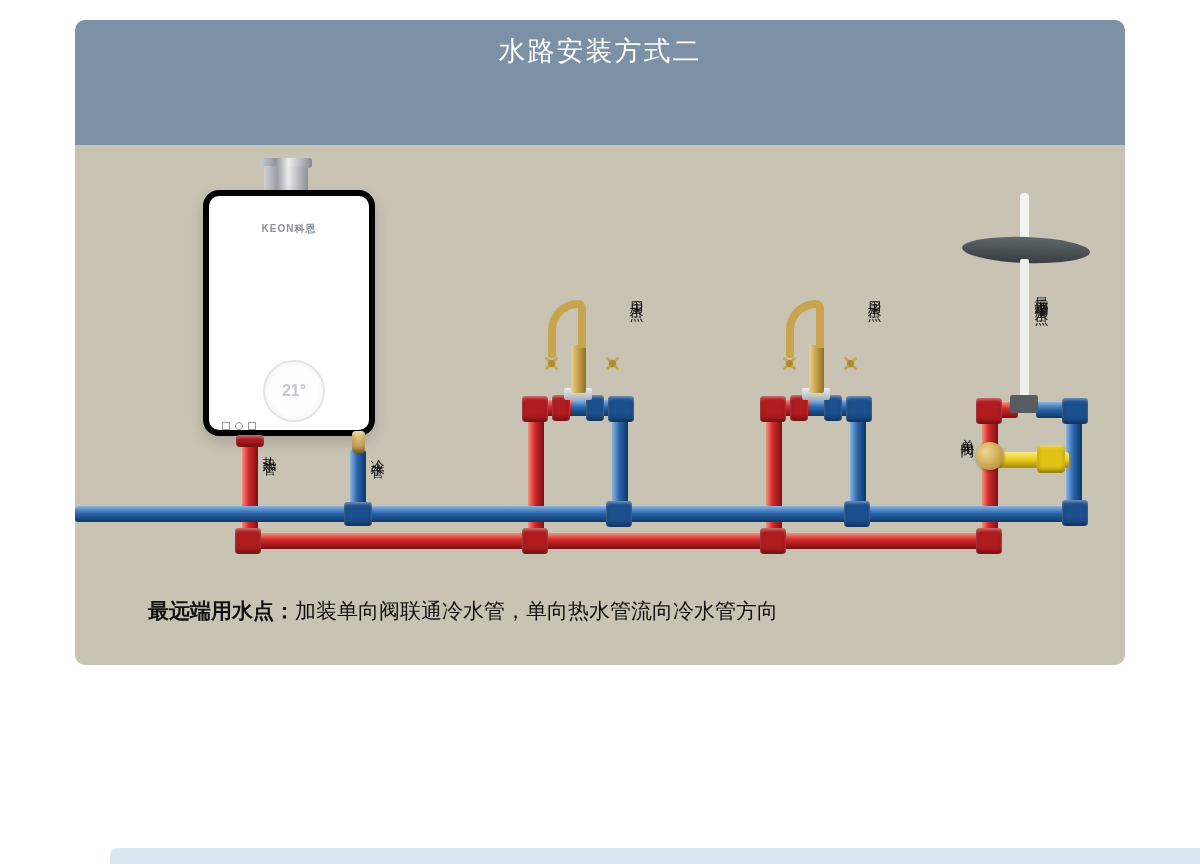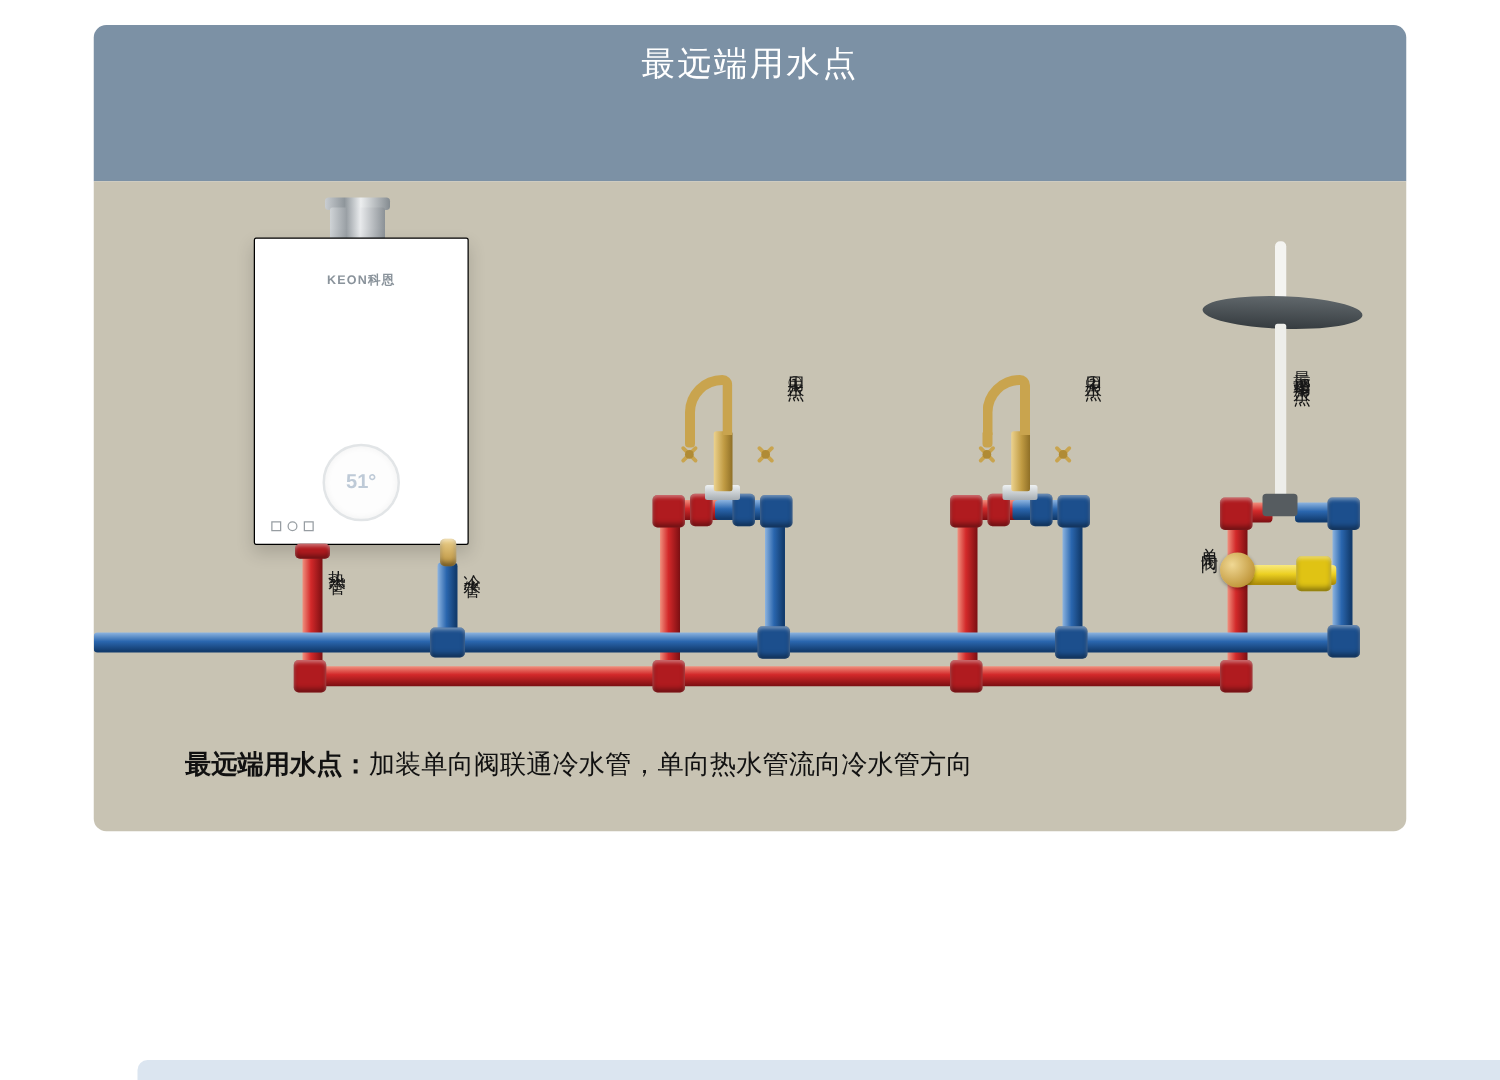--- a/index.html
+++ b/index.html
@@ -38,21 +38,21 @@
   .fit.blue{background:#1c4f8d;}
   .fit.yellow{background:#e0c314;}
   .fit.gold{background:linear-gradient(#ecd08c,#b88f3a);}
 
   
   .flue-rim{position:absolute;left:185px;top:13px;width:52px;height:10px;border-radius:3px;
             background:linear-gradient(to right,#c9cdd1,#8f969b 30%,#eceeef 55%,#848b90);}
   .flue{position:absolute;left:189px;top:21px;width:44px;height:26px;border-radius:2px;
         background:linear-gradient(to right,#cfd3d6,#9aa0a5 30%,#e8eaec 55%,#8b9196);}
   .heater{position:absolute;left:128px;top:45px;width:172px;height:246px;background:#ffffff;
-          border:1px solid #000000;border-radius:2px;box-shadow:0 6px 14px rgba(0,0,0,.16);}
+          border:6px solid #000000;border-radius:16px;box-shadow:0 6px 14px rgba(0,0,0,.16);}
   .heater .brand{position:absolute;left:0;right:0;top:26px;text-align:center;font-size:10px;
                  color:#8a939b;letter-spacing:1px;font-weight:700;}
   .heater .display{position:absolute;left:54px;top:164px;width:62px;height:62px;border-radius:50%;
                    border:2px solid #e2e5e7;background:#fdfdfd;display:flex;align-items:center;justify-content:center;
                    box-shadow:inset 0 0 6px rgba(0,0,0,.05);}
   .heater .display .val{font-size:16px;color:#becad7;font-weight:700;}
   .heater .icons{position:absolute;left:13px;top:226px;display:flex;gap:5px;}
   .heater .icons span{display:block;width:8px;height:8px;border:1px solid #979da2;}
   .heater .icons span.round{border-radius:50%;}
 
@@ -88,31 +88,31 @@
 
   .bottom-strip{position:absolute;left:110px;top:848px;width:1090px;height:16px;background:#dbe5f0;
                 border-top-left-radius:8px;}
 </style>
 </head>
 <body>
 
 <div class="page">
 
   <div class="header">
-    <div class="title">最远端用水点</div>
+    <div class="title">水路安装方式二</div>
   </div>
 
   <div class="diagram">
 
     <div class="flue-rim"></div>
     <div class="flue"></div>
     <div class="heater">
       <div class="brand">KEON科恩</div>
       <div class="display">
-        <span class="val">51°</span>
+        <span class="val">21°</span>
       </div>
       <div class="icons">
         <span></span>
         <span class="round"></span>
         <span></span>
       </div>
     </div>
 
     <div class="pipe pv red" style="left:167px;top:292px;height:112px;"></div>
     <div class="pipe pv blue" style="left:275px;top:305px;height:72px;"></div>

